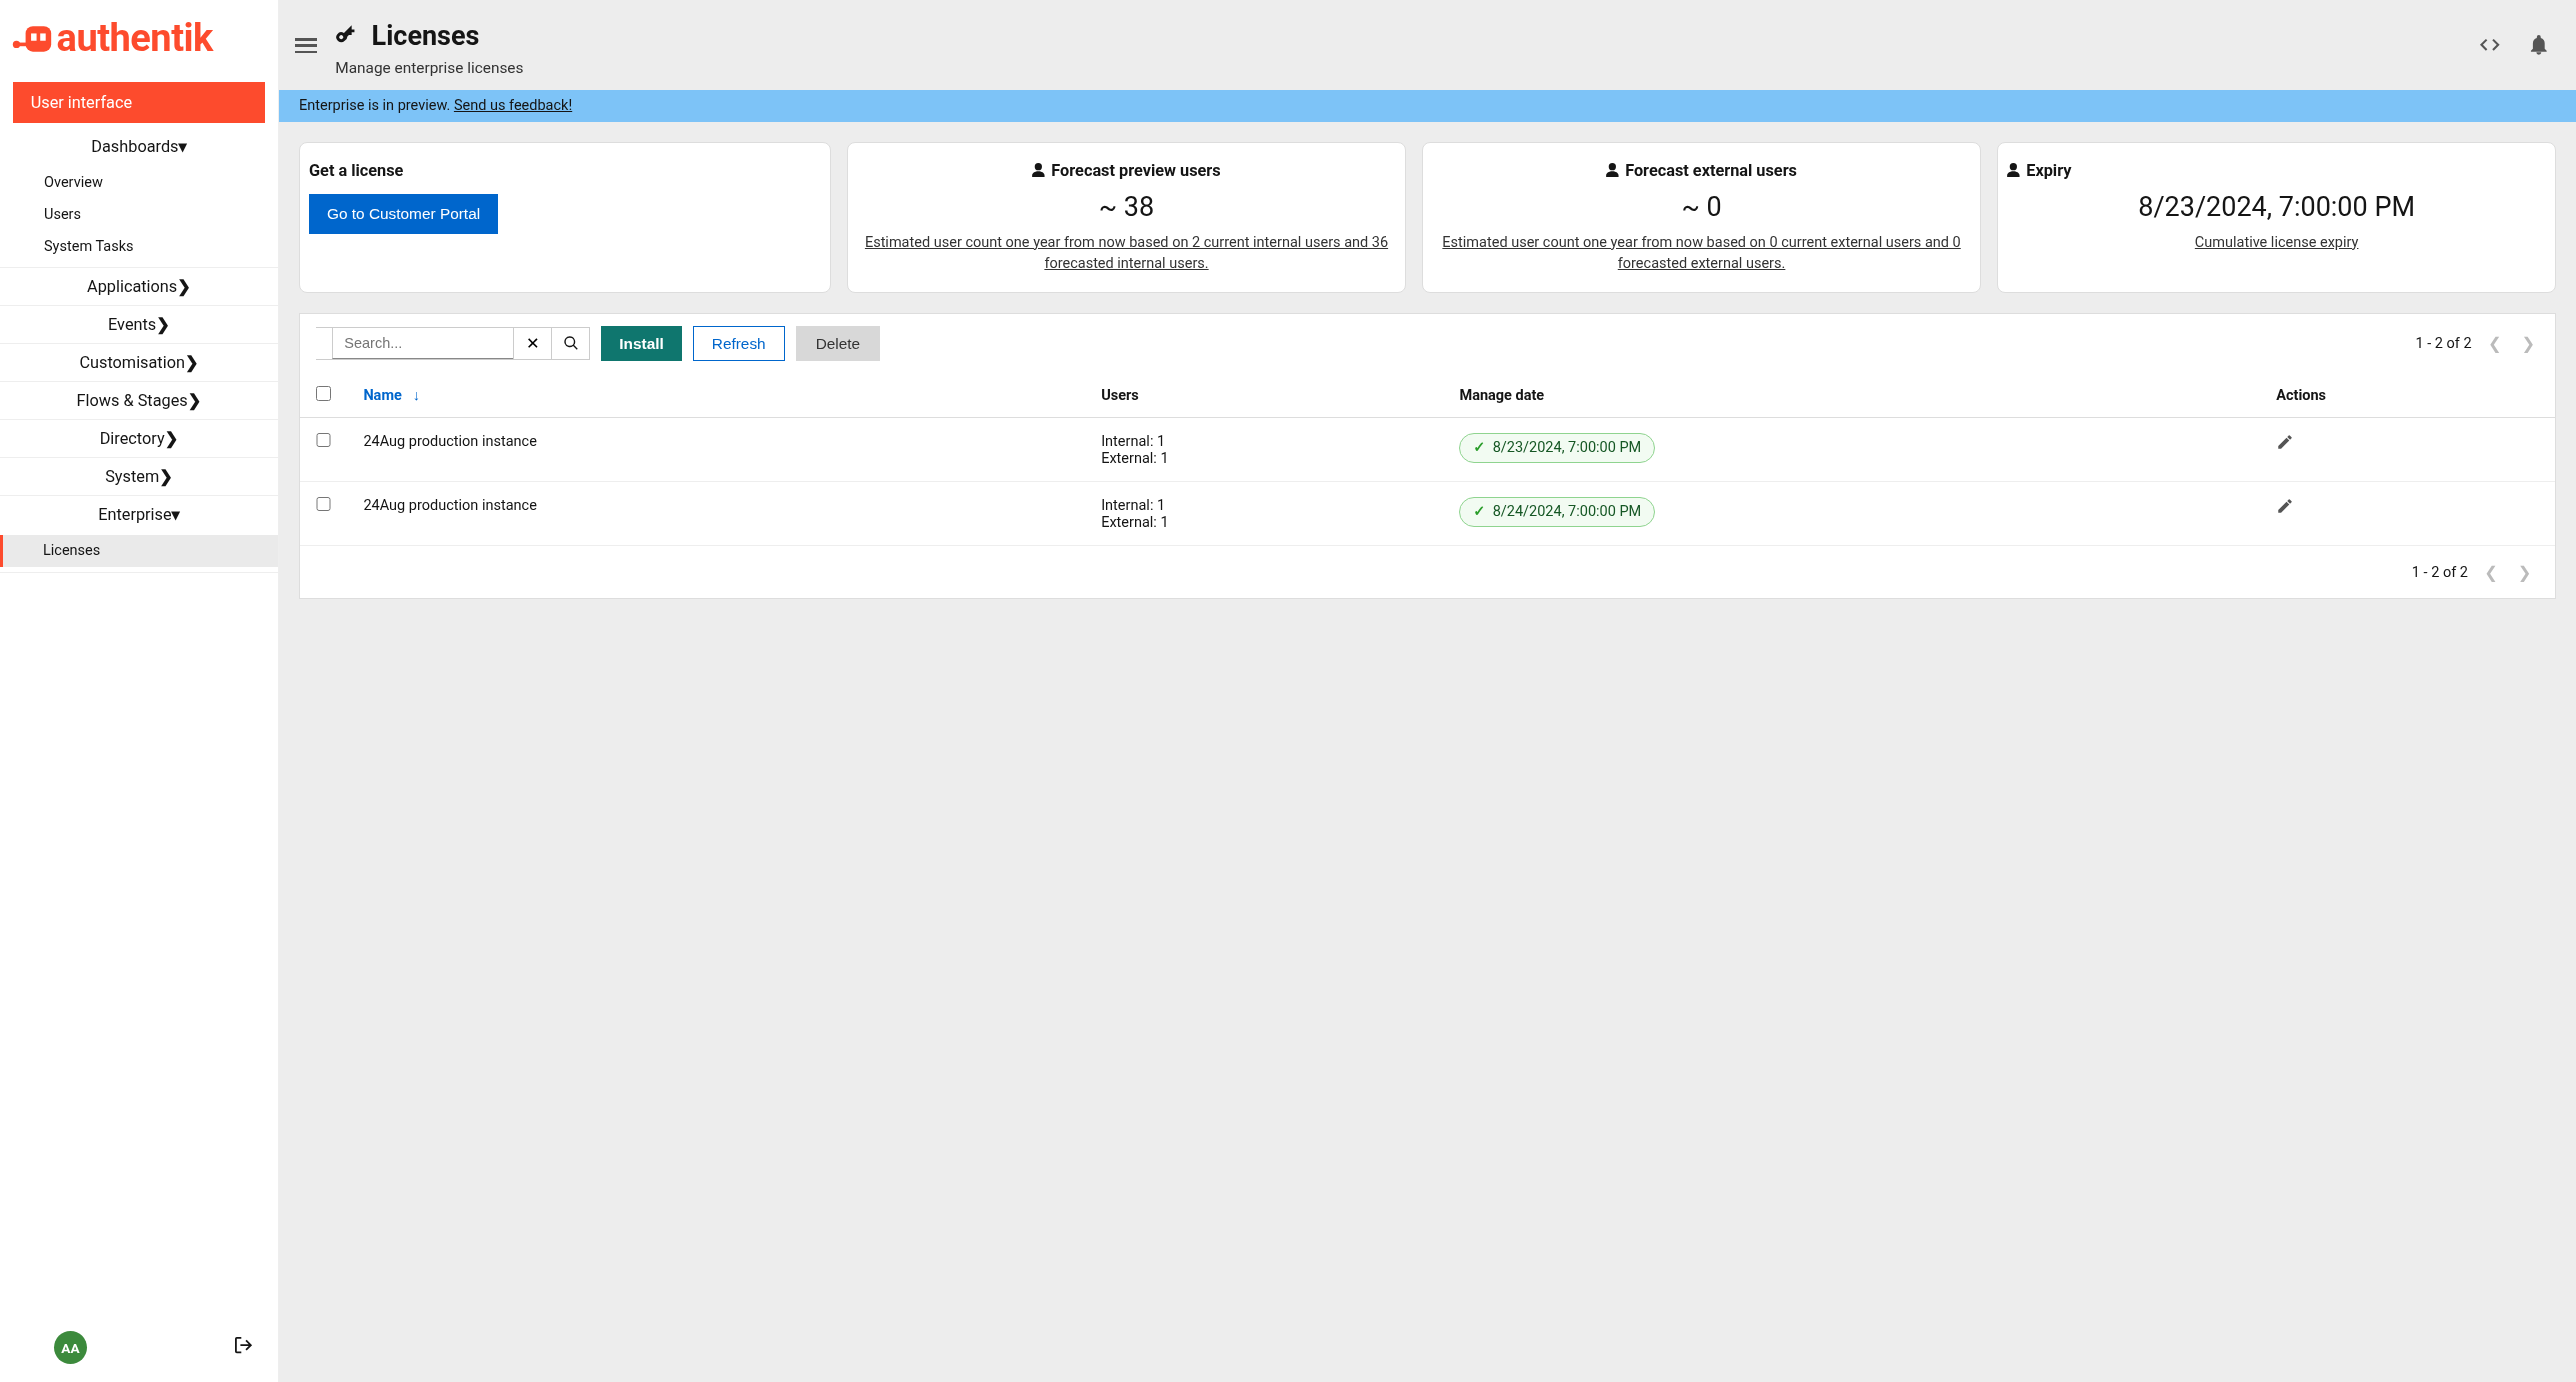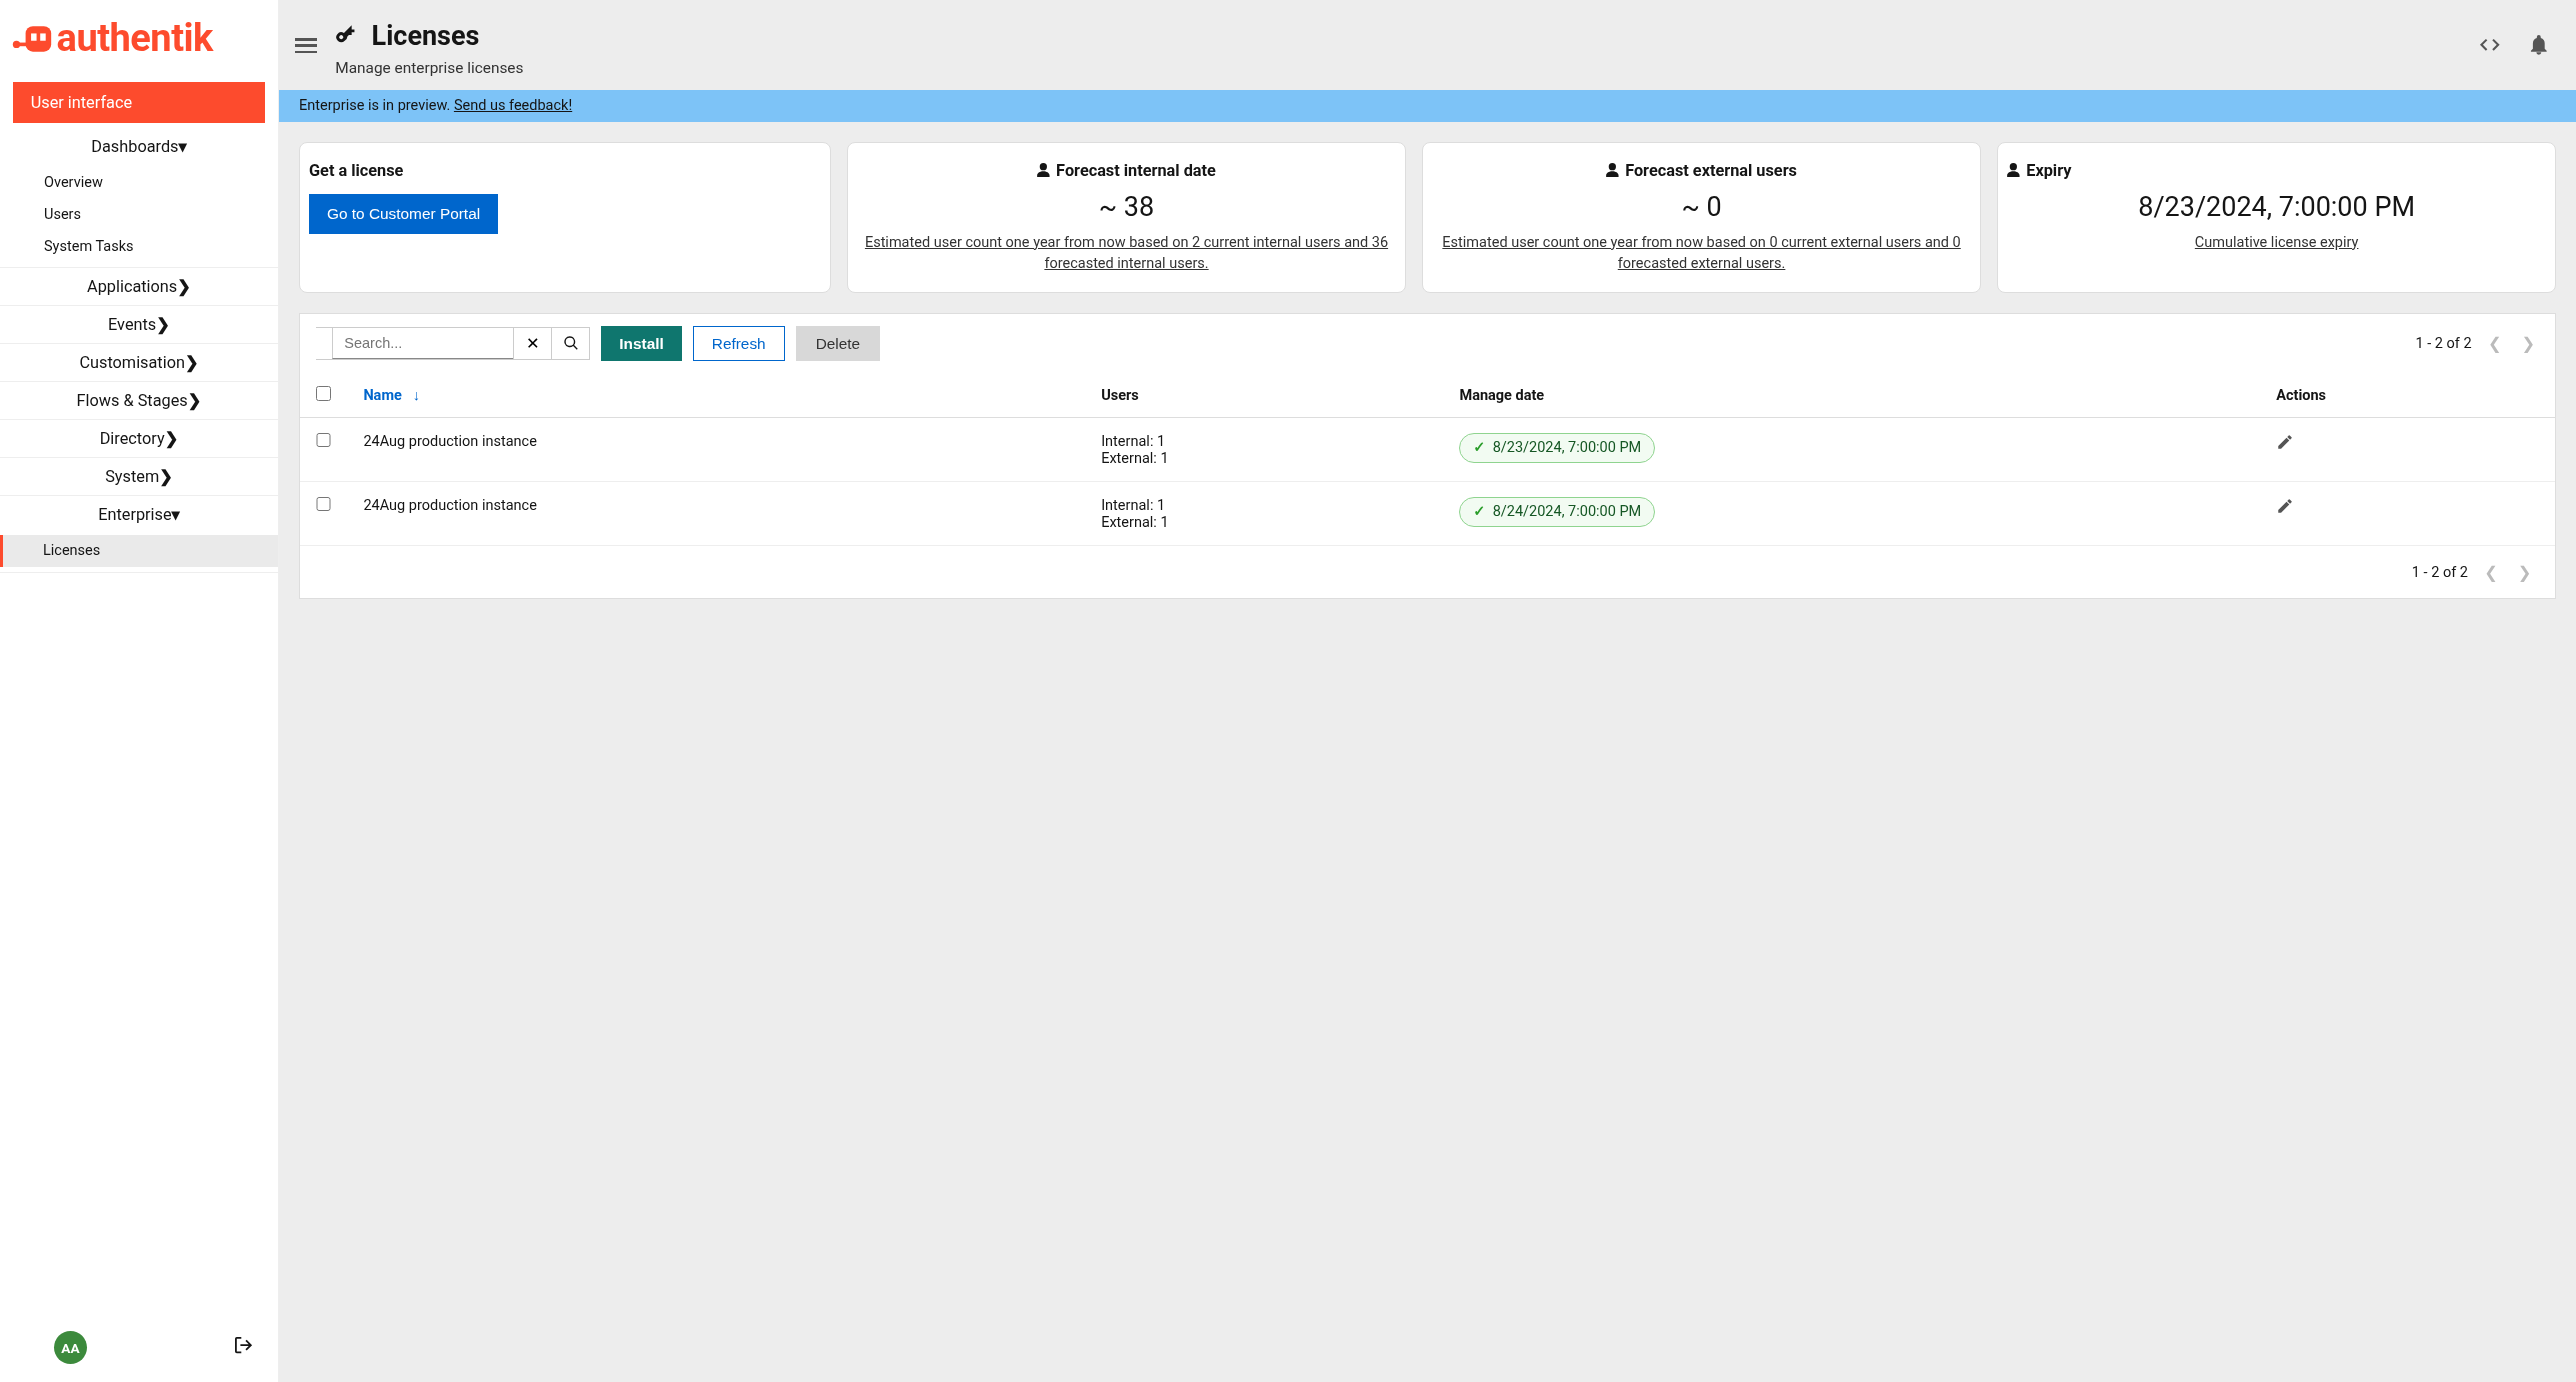--- a/index.html
+++ b/index.html
@@ -193,21 +193,21 @@
     <div class="cards">
       <div class="card" style="flex:0.95">
         <div class="card-title">Get a license</div>
         <button class="btn-primary">Go to Customer Portal</button>
       </div>
       <div class="card">
         <div class="card-title center">
           <svg class="user-icon" viewBox="0 0 12 14">
               <path d="M6 7a3.5 3.5 0 1 0 0-7 3.5 3.5 0 0 0 0 7zm0 1c-3 0-6 1.5-6 4v2h12v-2c0-2.5-3-4-6-4z"></path>
             </svg>
-          <span>Forecast internal date</span>
+          <span>Forecast preview users</span>
         </div>
         <div class="big-number">~ 38</div>
         <div class="card-desc">Estimated user count one year from now based on 2 current internal users and 36 forecasted internal users.</div>
       </div>
       <div class="card">
         <div class="card-title center">
           <svg class="user-icon" viewBox="0 0 12 14">
               <path d="M6 7a3.5 3.5 0 1 0 0-7 3.5 3.5 0 0 0 0 7zm0 1c-3 0-6 1.5-6 4v2h12v-2c0-2.5-3-4-6-4z"></path>
             </svg>
           <span>Forecast external users</span>

